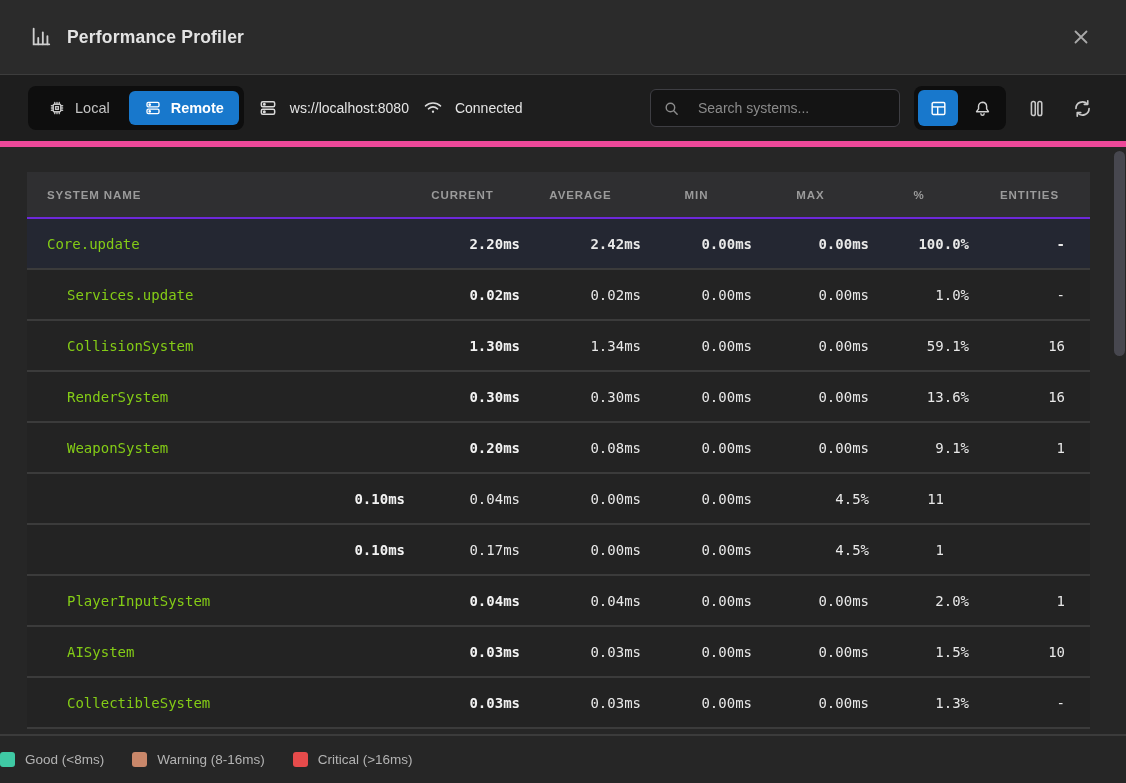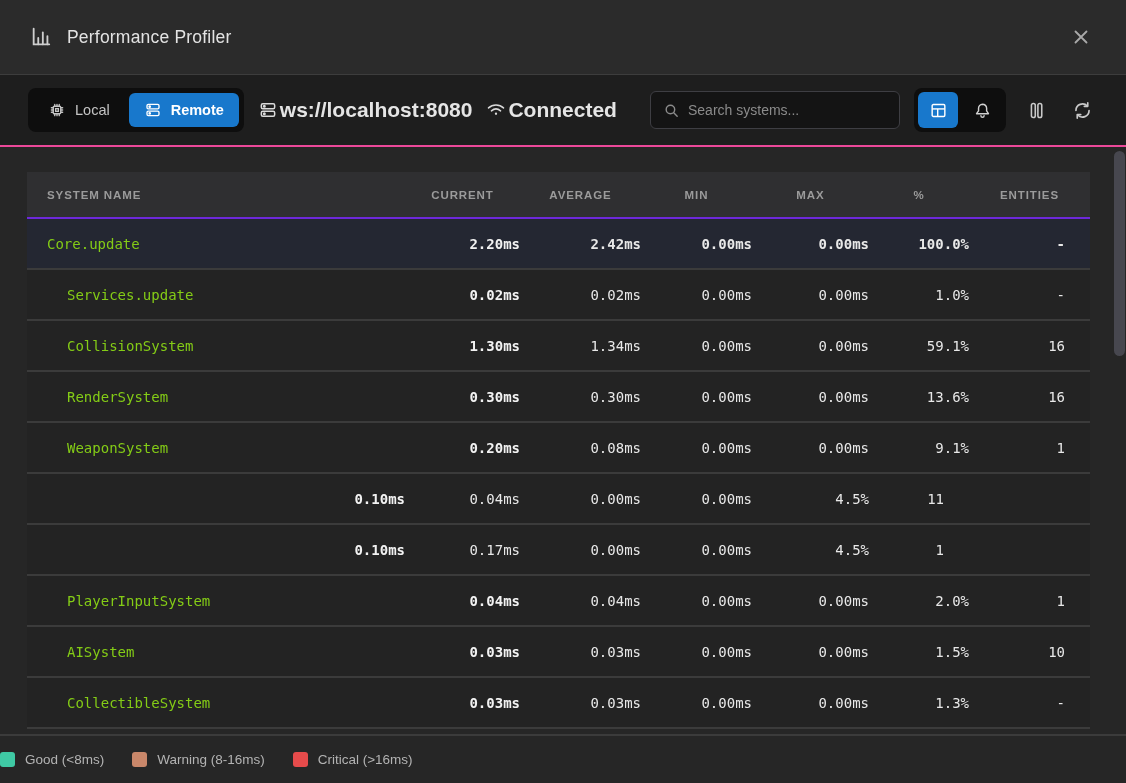--- a/index.html
+++ b/index.html
@@ -13,46 +13,46 @@
   .window { width:1126px; height:783px; display:flex; flex-direction:column; }
 
   
   .titlebar {
     height:75px; flex:0 0 75px; background:#2b2b2b;
     border-bottom:1px solid #3d3d3d;
     display:flex; align-items:center; padding:0 30px; gap:15px;
   }
   .titlebar .app-icon { color:#cfcfcf; display:flex; }
   .titlebar h1 {
-    margin:0; font-size:17.5px; font-weight:400; color:#e3e3e3; letter-spacing:.2px;
+    margin:0; font-size:17.5px; font-weight:700; color:#e3e3e3; letter-spacing:.2px;
   }
   .close-btn {
     margin-left:auto; background:none; border:none; padding:4px; cursor:pointer;
     color:#a9a9a9; display:flex; align-items:center;
   }
 
   
   .toolbar {
     height:72px; flex:0 0 72px; background:#1e1e1e;
-    border-bottom:2px solid #ec4899;
+    border-bottom:6px solid #ec4899;
     display:flex; align-items:center; padding:0 28px; gap:14px;
   }
   .mode-group { background:#0e0e0e; border-radius:8px; padding:5px; display:flex; gap:4px; }
   .mode-btn {
     display:flex; align-items:center; gap:9px; padding:8px 15px; border-radius:6px;
     background:transparent; border:none; color:#c4c4c4; font-size:14.5px; cursor:pointer;
     font-family:"Liberation Sans", sans-serif;
   }
   .mode-btn.active { background:#1878cc; color:#ffffff; font-weight:700; }
-  .conn { display:flex; align-items:center; gap:2px; color:#e5e5e5; font-size:21px;font-weight:bold; }
+  .conn { display:flex; align-items:center; gap:12px; color:#e5e5e5; font-size:14px; }
   .conn .ico { display:flex; color:#dadada; }
   .search {
     margin-left:auto; width:250px; height:38px; background:#141414;
     border:1px solid #3e3e43; border-radius:6px;
-    display:flex; align-items:center; padding:0 12px; gap:6px; color:#8b8b8b;
+    display:flex; align-items:center; padding:0 12px; gap:16px; color:#8b8b8b;
   }
   .search input {
     flex:1; background:transparent; border:none; outline:none;
     color:#dddddd; font-size:14px; font-family:"Liberation Sans", sans-serif; min-width:0;
   }
   .search input::placeholder { color:#8b8b8b; }
   .icon-group { background:#0e0e0e; border-radius:8px; padding:4px; display:flex; gap:4px; }
   .icon-btn {
     width:40px; height:36px; border-radius:6px; border:none; background:transparent;
     color:#d2d2d2; display:flex; align-items:center; justify-content:center; cursor:pointer;

